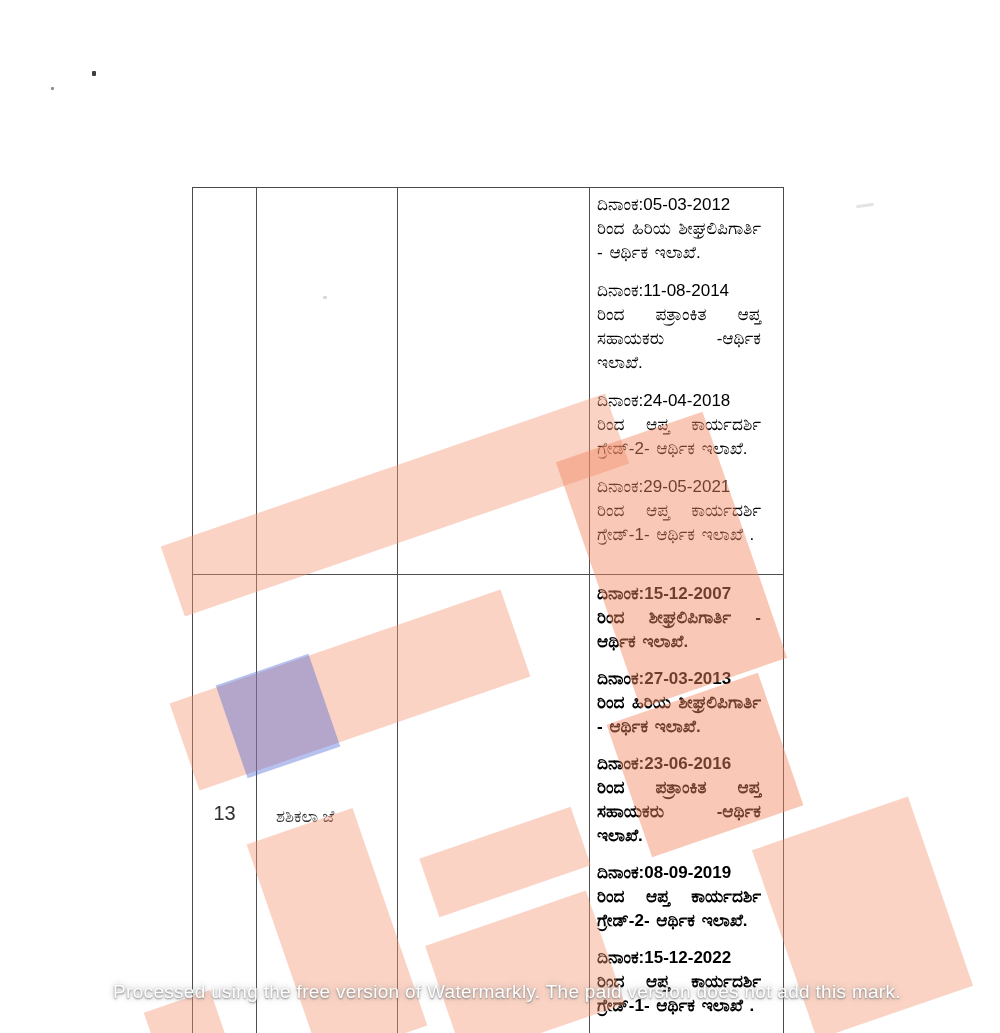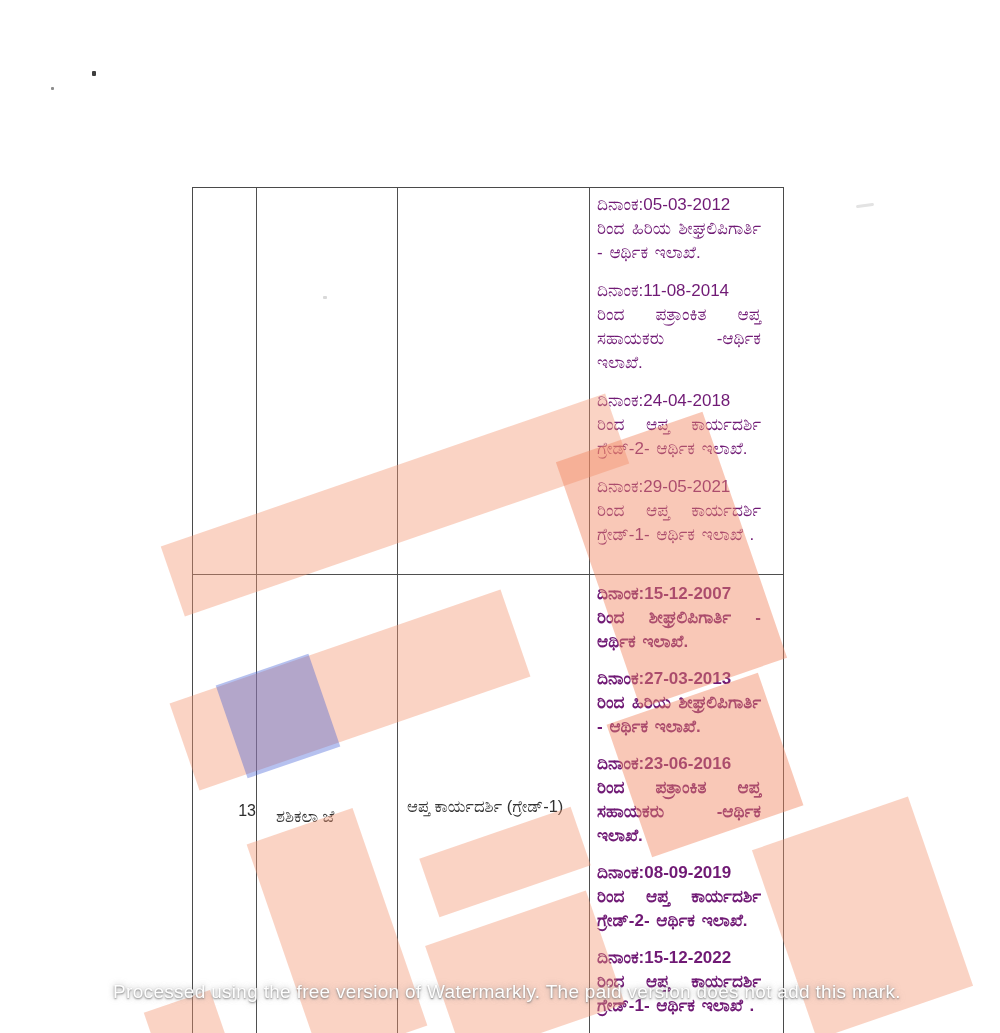--- a/index.html
+++ b/index.html
@@ -23,28 +23,28 @@
   .vline.v2 { left:204px; }
   .vline.v3 { left:396px; }
   .hline { position:absolute; left:0; right:0; top:386px; height:1px; background:#4f4f4f; }
 
   .cell { position:absolute; box-sizing:border-box; color:#333; }
   .cell-history-r1 { left:404px; top:5px;  width:180px; }
   .cell-history-r2 { left:404px; top:394px; width:180px;font-weight:bold; }
   .entry {
     margin:0 16px 14px 0;
     font-size:17px; line-height:24px;
-    color:#701a75;
+    color:#000000;
     text-align:justify; text-align-last:left;
     word-spacing:2px;
   }
   .cell-history-r2 .entry { margin-bottom:13px; }
 
-  .cell-sl   { left:0;   top:386px; width:63px;  padding-top:228px; text-align:right;
-               font-size:16px; color:#2e2e2e; }
+  .cell-sl   { left:0;   top:386px; width:63px;  padding-top:228px; text-align:center;
+               font-size:20px; color:#2e2e2e; }
   .cell-name { left:70px; top:386px; width:141px; padding:233px 8px 0 13px;
                font-size:16.5px; color:#323232; }
   .cell-desig{ left:204px; top:386px; width:192px; padding:220px 12px 0 10px;
                font-size:16.5px; line-height:24px; color:#323232; }
 
   
   .wm { position:absolute; z-index:2; transform:rotate(-19deg); pointer-events:none; }
   .wm-salmon      { background:rgba(244,150,114,0.42); }
   .wm-salmon-deep { background:rgba(242,136,98,0.46); }
   .wm-blue        { background:rgba(64,92,214,0.38); }
@@ -100,23 +100,20 @@
       <p class="entry">ದಿನಾಂಕ:24-04-2018 ರಿಂದ ಆಪ್ತ ಕಾರ್ಯದರ್ಶಿ ಗ್ರೇಡ್-2- ಆರ್ಥಿಕ ಇಲಾಖೆ.</p>
       <p class="entry">ದಿನಾಂಕ:29-05-2021 ರಿಂದ ಆಪ್ತ ಕಾರ್ಯದರ್ಶಿ ಗ್ರೇಡ್-1- ಆರ್ಥಿಕ ಇಲಾಖೆ .</p>
     </div>
 
     <div class="cell cell-sl">
       <span>13</span>
     </div>
     <div class="cell cell-name">
       <span>ಶಶಿಕಲಾ ಜೆ</span>
     </div>
-    <div class="cell cell-desig">
-      <span>ಆಪ್ತ ಕಾರ್ಯದರ್ಶಿ (ಗ್ರೇಡ್-1)</span>
-    </div>
     <div class="cell cell-history-r2">
       <p class="entry">ದಿನಾಂಕ:15-12-2007 ರಿಂದ ಶೀಘ್ರಲಿಪಿಗಾರ್ತಿ - ಆರ್ಥಿಕ ಇಲಾಖೆ.</p>
       <p class="entry">ದಿನಾಂಕ:27-03-2013 ರಿಂದ ಹಿರಿಯ ಶೀಘ್ರಲಿಪಿಗಾರ್ತಿ - ಆರ್ಥಿಕ ಇಲಾಖೆ.</p>
       <p class="entry">ದಿನಾಂಕ:23-06-2016 ರಿಂದ ಪತ್ರಾಂಕಿತ ಆಪ್ತ ಸಹಾಯಕರು -ಆರ್ಥಿಕ ಇಲಾಖೆ.</p>
       <p class="entry">ದಿನಾಂಕ:08-09-2019 ರಿಂದ ಆಪ್ತ ಕಾರ್ಯದರ್ಶಿ ಗ್ರೇಡ್-2- ಆರ್ಥಿಕ ಇಲಾಖೆ.</p>
       <p class="entry">ದಿನಾಂಕ:15-12-2022 ರಿಂದ ಆಪ್ತ ಕಾರ್ಯದರ್ಶಿ ಗ್ರೇಡ್-1- ಆರ್ಥಿಕ ಇಲಾಖೆ .</p>
     </div>
   </div>
 
   <div class="wm wm-salmon s-arm-top"></div>

